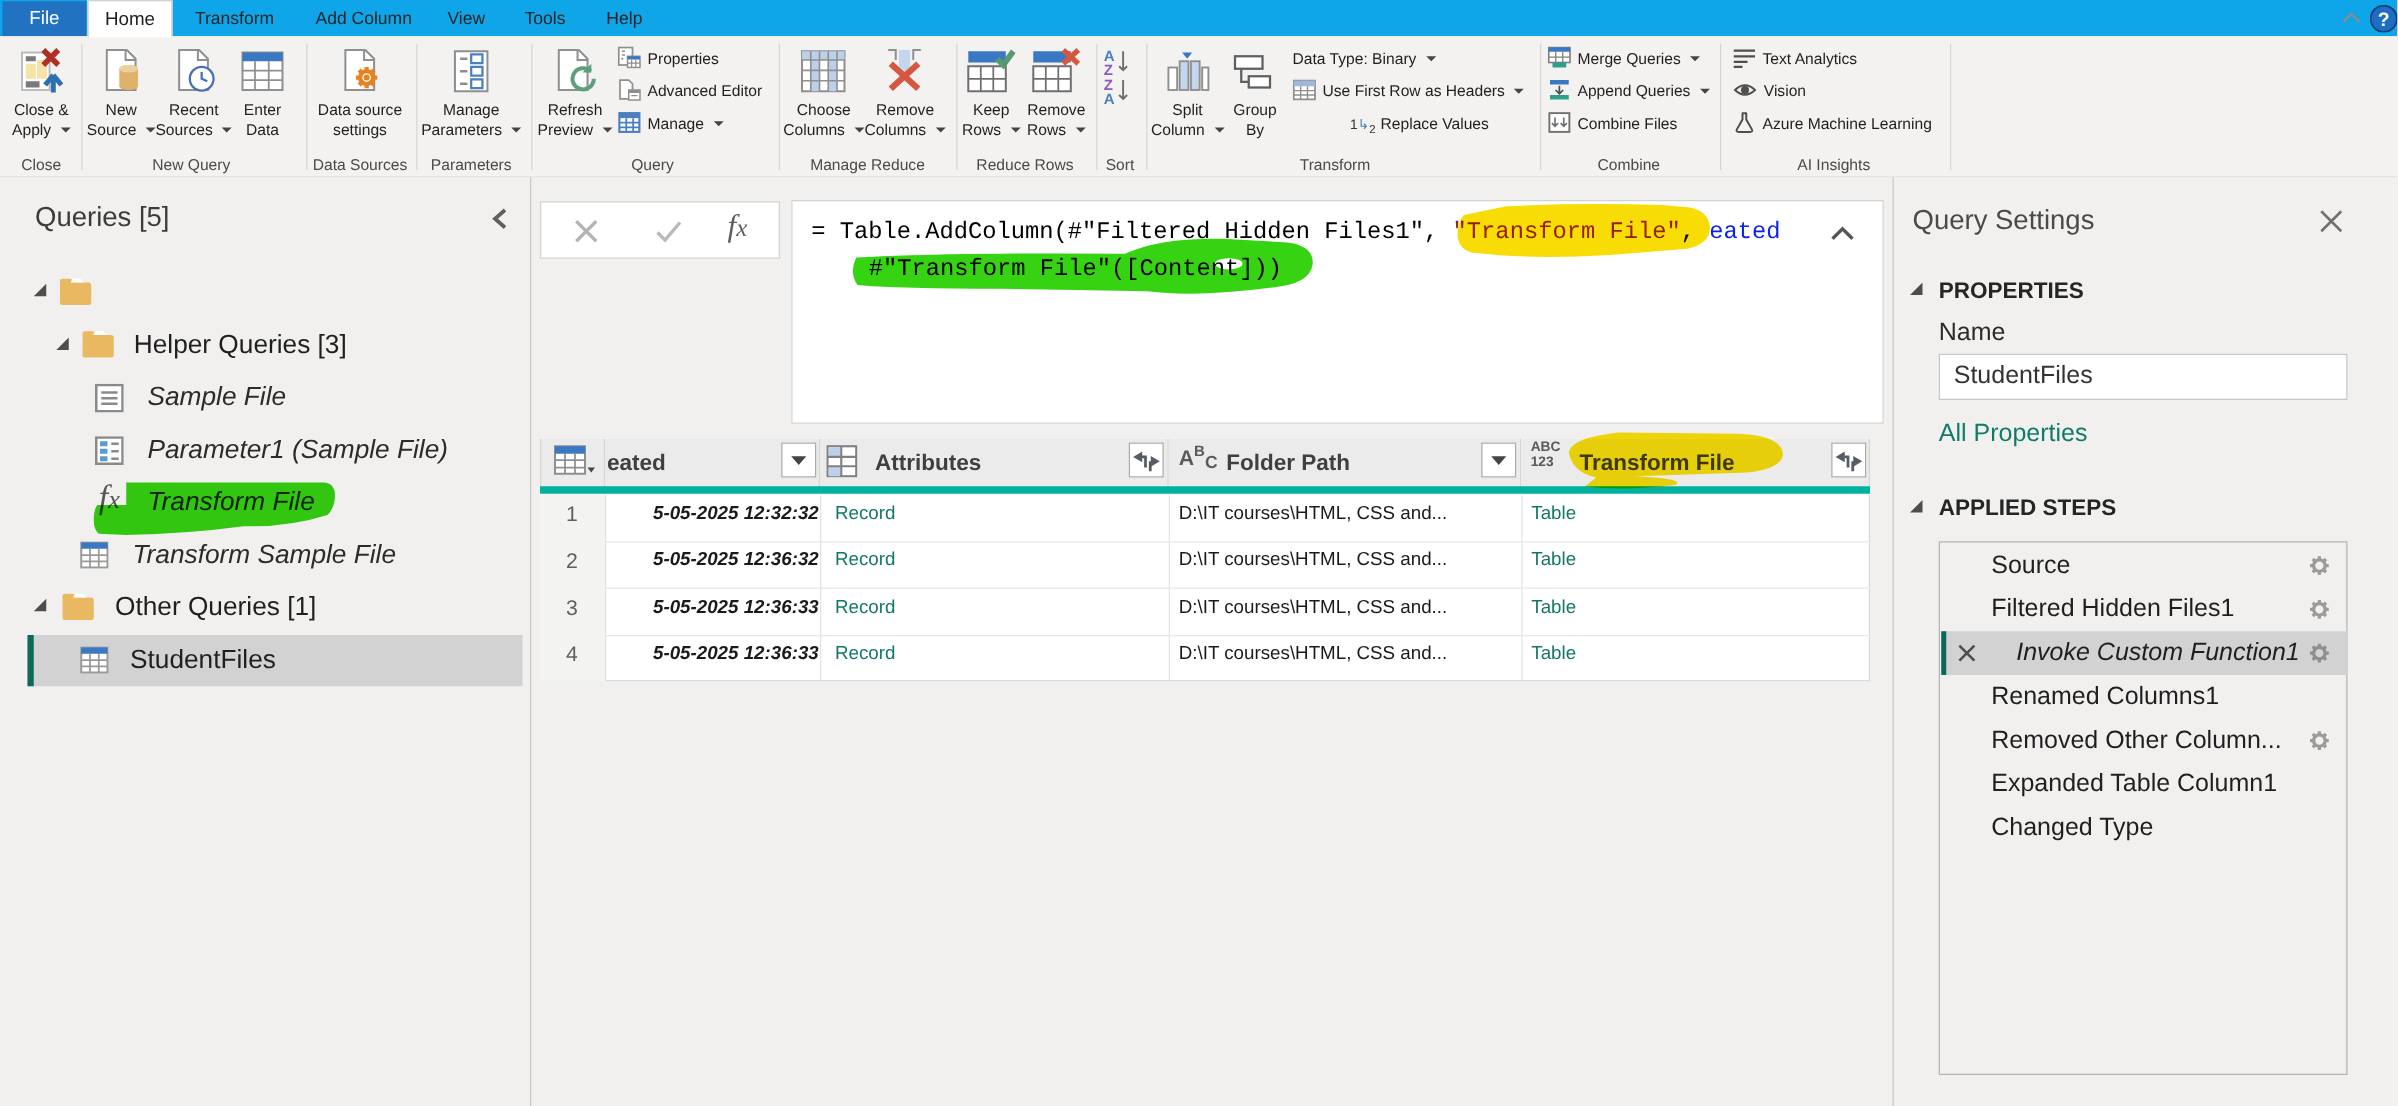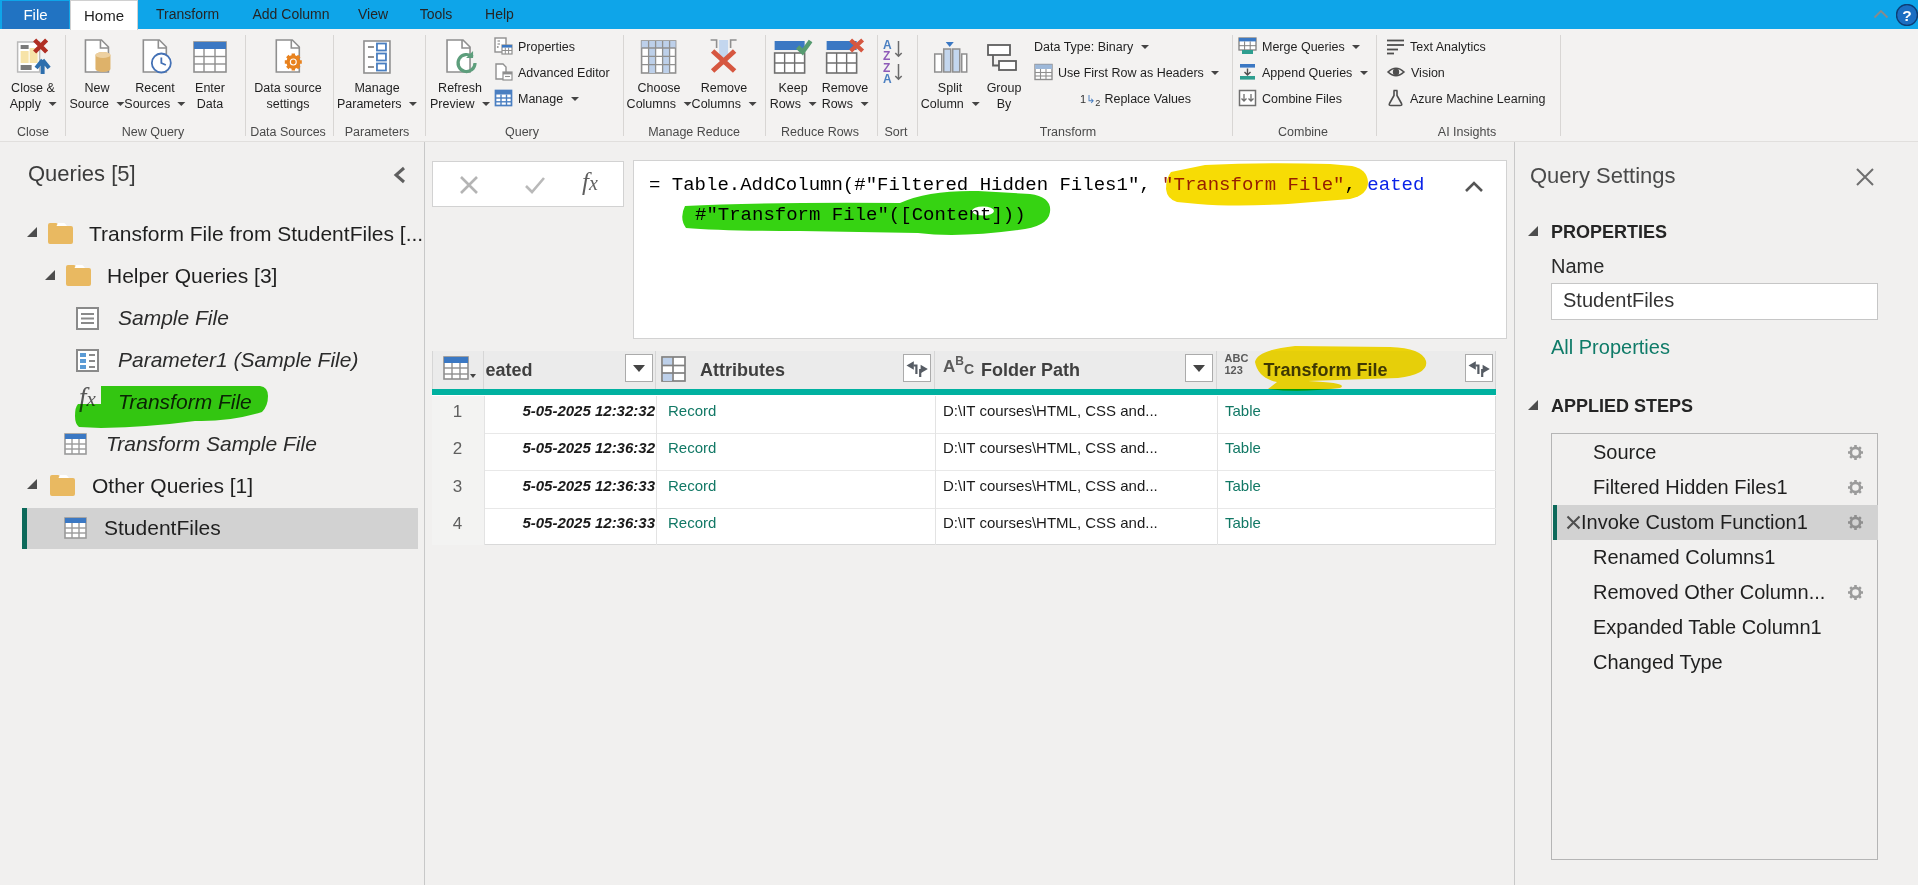--- a/index.html
+++ b/index.html
@@ -303,21 +303,20 @@
   <div class="abs" style="left:22px; top:366px; width:396px; height:41px; background:#d2d2d2;"></div>
   <div class="abs" style="left:22px; top:366px; width:5px; height:41px; background:#0c695a;"></div>
 
   <svg class="abs" style="left:27px; top:85px;" width="11" height="11" viewBox="0 0 11 11">
       <path d="M10 0 L10 10 L0 10 Z" fill="#4d4d4d"></path>
     </svg>
   <svg class="abs" style="left:47px; top:79px;" width="27" height="24" viewBox="0 0 27 24">
       <path d="M1 4 Q1 2 3 2 L9 2 Q10.5 2 11 3.5 L12 5 L24 5 Q26 5 26 7 L26 21 Q26 23 24 23 L3 23 Q1 23 1 21 Z" fill="#e9b961"></path>
       <path d="M9.5 5 L20 5 L18 2.5 Q17.6 2 17 2 L11 2 Z" fill="#fff"></path>
     </svg>
-  <div class="treerow" style="left:89px; top:71px;">Transform File from StudentFiles [...</div>
 
   <svg class="abs" style="left:45px; top:128px;" width="11" height="11" viewBox="0 0 11 11">
       <path d="M10 0 L10 10 L0 10 Z" fill="#4d4d4d"></path>
     </svg>
   <svg class="abs" style="left:65px; top:121px;" width="27" height="24" viewBox="0 0 27 24">
       <path d="M1 4 Q1 2 3 2 L9 2 Q10.5 2 11 3.5 L12 5 L24 5 Q26 5 26 7 L26 21 Q26 23 24 23 L3 23 Q1 23 1 21 Z" fill="#e9b961"></path>
       <path d="M9.5 5 L20 5 L18 2.5 Q17.6 2 17 2 L11 2 Z" fill="#fff"></path>
     </svg>
   <div class="treerow" style="left:107px; top:113px;">Helper Queries [3]</div>
 
@@ -511,21 +510,21 @@
   <div class="abs" style="left:36px; top:254px; font-size:18px; font-weight:bold; color:#252525;">APPLIED STEPS</div>
 
   <div class="abs" style="left:36px; top:291px; width:327px; height:427px; border:1px solid #b5b5b5;">
     <div class="steprow" style="top:1px;"><span style="margin-left:40px;">Source</span></div>
     <div class="steprow" style="top:36px;"><span style="margin-left:40px;">Filtered Hidden Files1</span></div>
     <div class="steprow" style="top:71px; background:#d2d2d2; width:325px;">
       <div class="abs" style="left:0; top:0; width:4px; height:35px; background:#0c695a;"></div>
       <svg class="abs" style="left:13px; top:10px;" width="15" height="15" viewBox="0 0 15 15">
           <path d="M1.5 1.5 L13.5 13.5 M13.5 1.5 L1.5 13.5" stroke="#4f4f4f" stroke-width="2.1"></path>
         </svg>
-      <span style="margin-left:28px;">Invoke Custom Function1</span>
+      <span style="margin-left:60px;font-style:italic;">Invoke Custom Function1</span>
     </div>
     <div class="steprow" style="top:106px;"><span style="margin-left:40px;">Renamed Columns1</span></div>
     <div class="steprow" style="top:141px;"><span style="margin-left:40px;">Removed Other Column...</span></div>
     <div class="steprow" style="top:176px;"><span style="margin-left:40px;">Expanded Table Column1</span></div>
     <div class="steprow" style="top:211px;"><span style="margin-left:40px;">Changed Type</span></div>
     <svg class="abs gearsvg" style="left:294px; top:9px;" width="19" height="19" viewBox="0 0 19 19">
         <g fill="none" stroke="#9b9b9b" stroke-width="2.6">
           <circle cx="9.5" cy="9.5" r="4.6"></circle>
           <path d="M9.5 2 V5 M9.5 14 V17 M2 9.5 H5 M14 9.5 H17 M4.2 4.2 L6.3 6.3 M12.7 12.7 L14.8 14.8 M14.8 4.2 L12.7 6.3 M6.3 12.7 L4.2 14.8"></path>
         </g>

